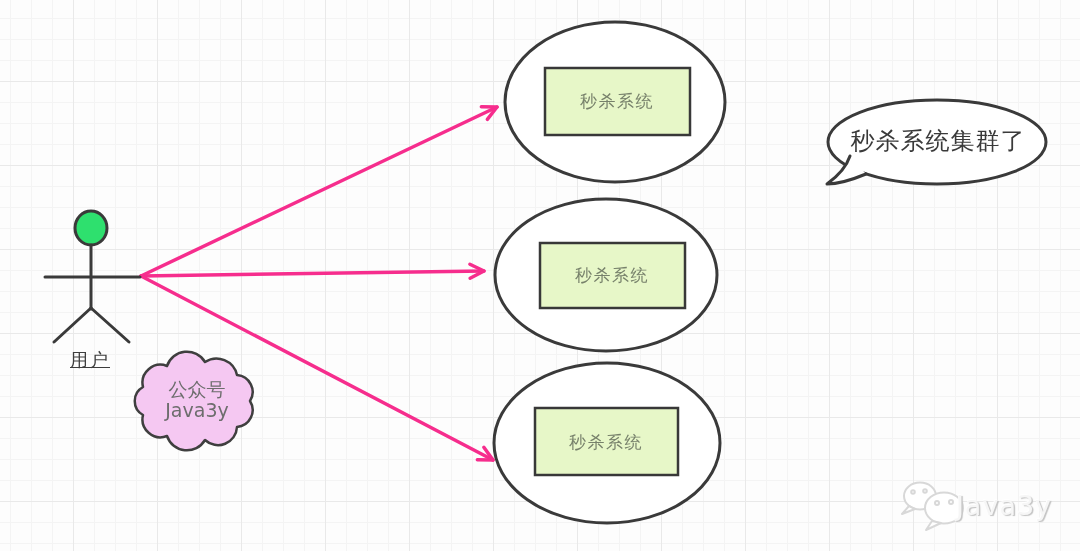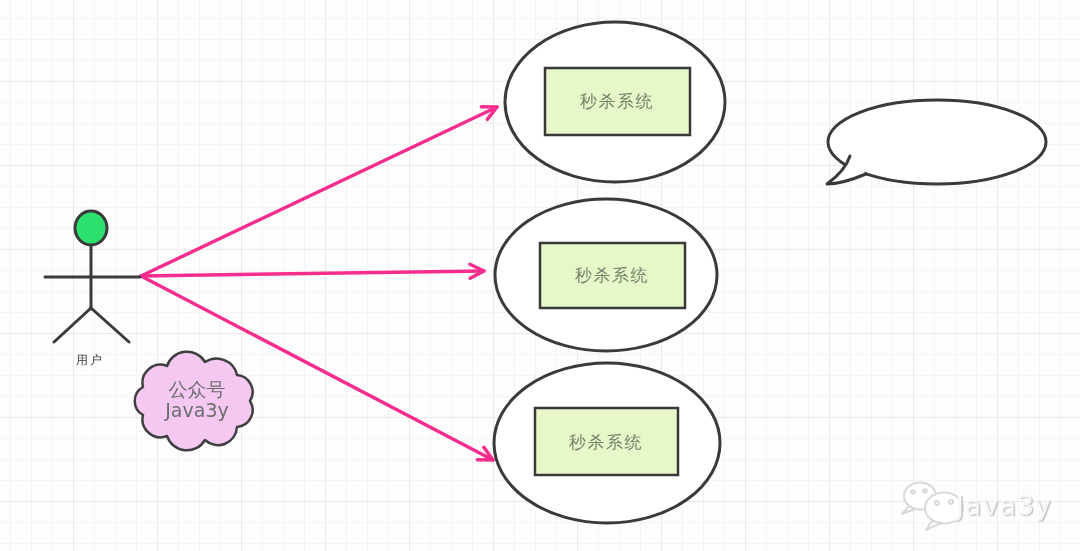--- a/index.html
+++ b/index.html
@@ -18,21 +18,21 @@
     background-position:-11px -3px,-11px -3px,-11px -3px,-11px -3px;
   }
   .canvas > svg{position:absolute;left:0;top:0;}
   .label{
     position:absolute;
     transform:translate(-50%,-50%);
     white-space:nowrap;
     text-align:center;
   }
   .node-label{font-size:17px;color:#77816b;letter-spacing:1.5px;}
-  .actor-label{font-size:12px;color:#3d3d3d;letter-spacing:2px;}
+  .actor-label{font-size:18px;color:#3d3d3d;letter-spacing:2px;text-decoration:underline;}
   .callout-text{font-size:24px;color:#3a3a3a;letter-spacing:1px;}
   .cloud-text{font-size:19px;color:#6d6d6d;line-height:21px;white-space:pre-line;}
   .cloud-text .l2{display:block;}
   .watermark-text{
     font-size:27px;
     color:#f6f6f6;
     text-shadow:1.5px 1.5px 1px #c3c3c3, -0.5px -0.5px 0 #ffffff;
     letter-spacing:1px;
   }
 </style>
@@ -99,20 +99,21 @@
       <path d="M 932 521 L 926 530 L 941 523 Z"></path>
       <circle cx="937" cy="503" r="2" fill="none"></circle>
       <circle cx="951" cy="502" r="2" fill="none"></circle>
     </g>
   </svg>
 
   <div class="label node-label" style="left:617px;top:101px;">秒杀系统</div>
   <div class="label node-label" style="left:612px;top:275px;">秒杀系统</div>
   <div class="label node-label" style="left:606px;top:442px;">秒杀系统</div>
   <div class="label actor-label" style="left:90px;top:360px;">用户</div>
+  <div class="label callout-text" style="left:938px;top:141px;">秒杀系统集群了</div>
 
   <div class="label cloud-text" style="left:197px;top:400px;">
     <span>公众号</span>
     <span class="l2">Java3y</span>
   </div>
 
   <div class="label watermark-text" style="left:1004px;top:505px;">Java3y</div>
 </div>
 
 </body></html>

